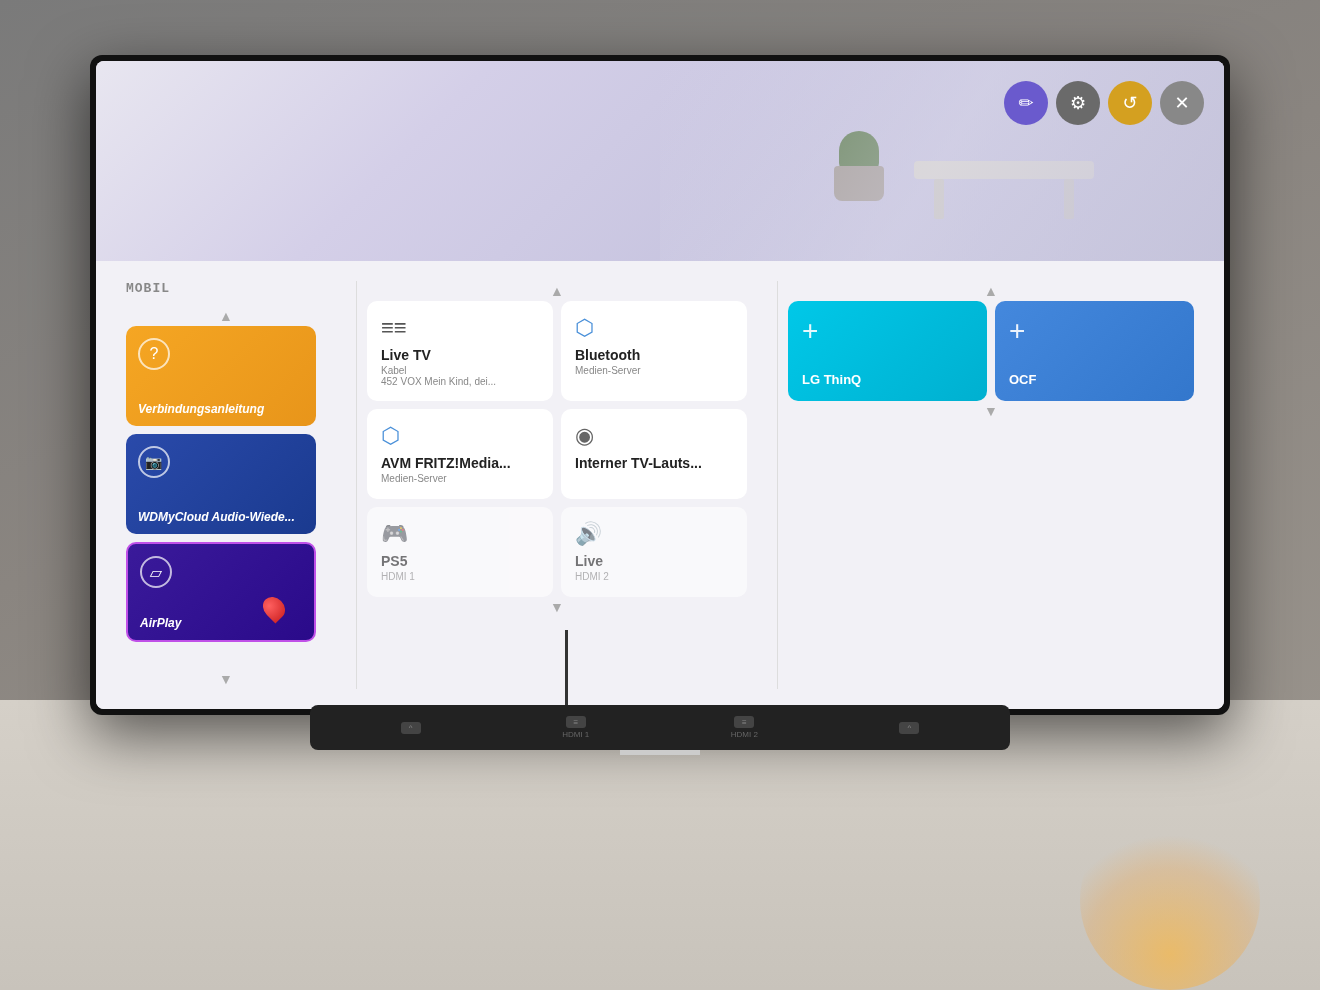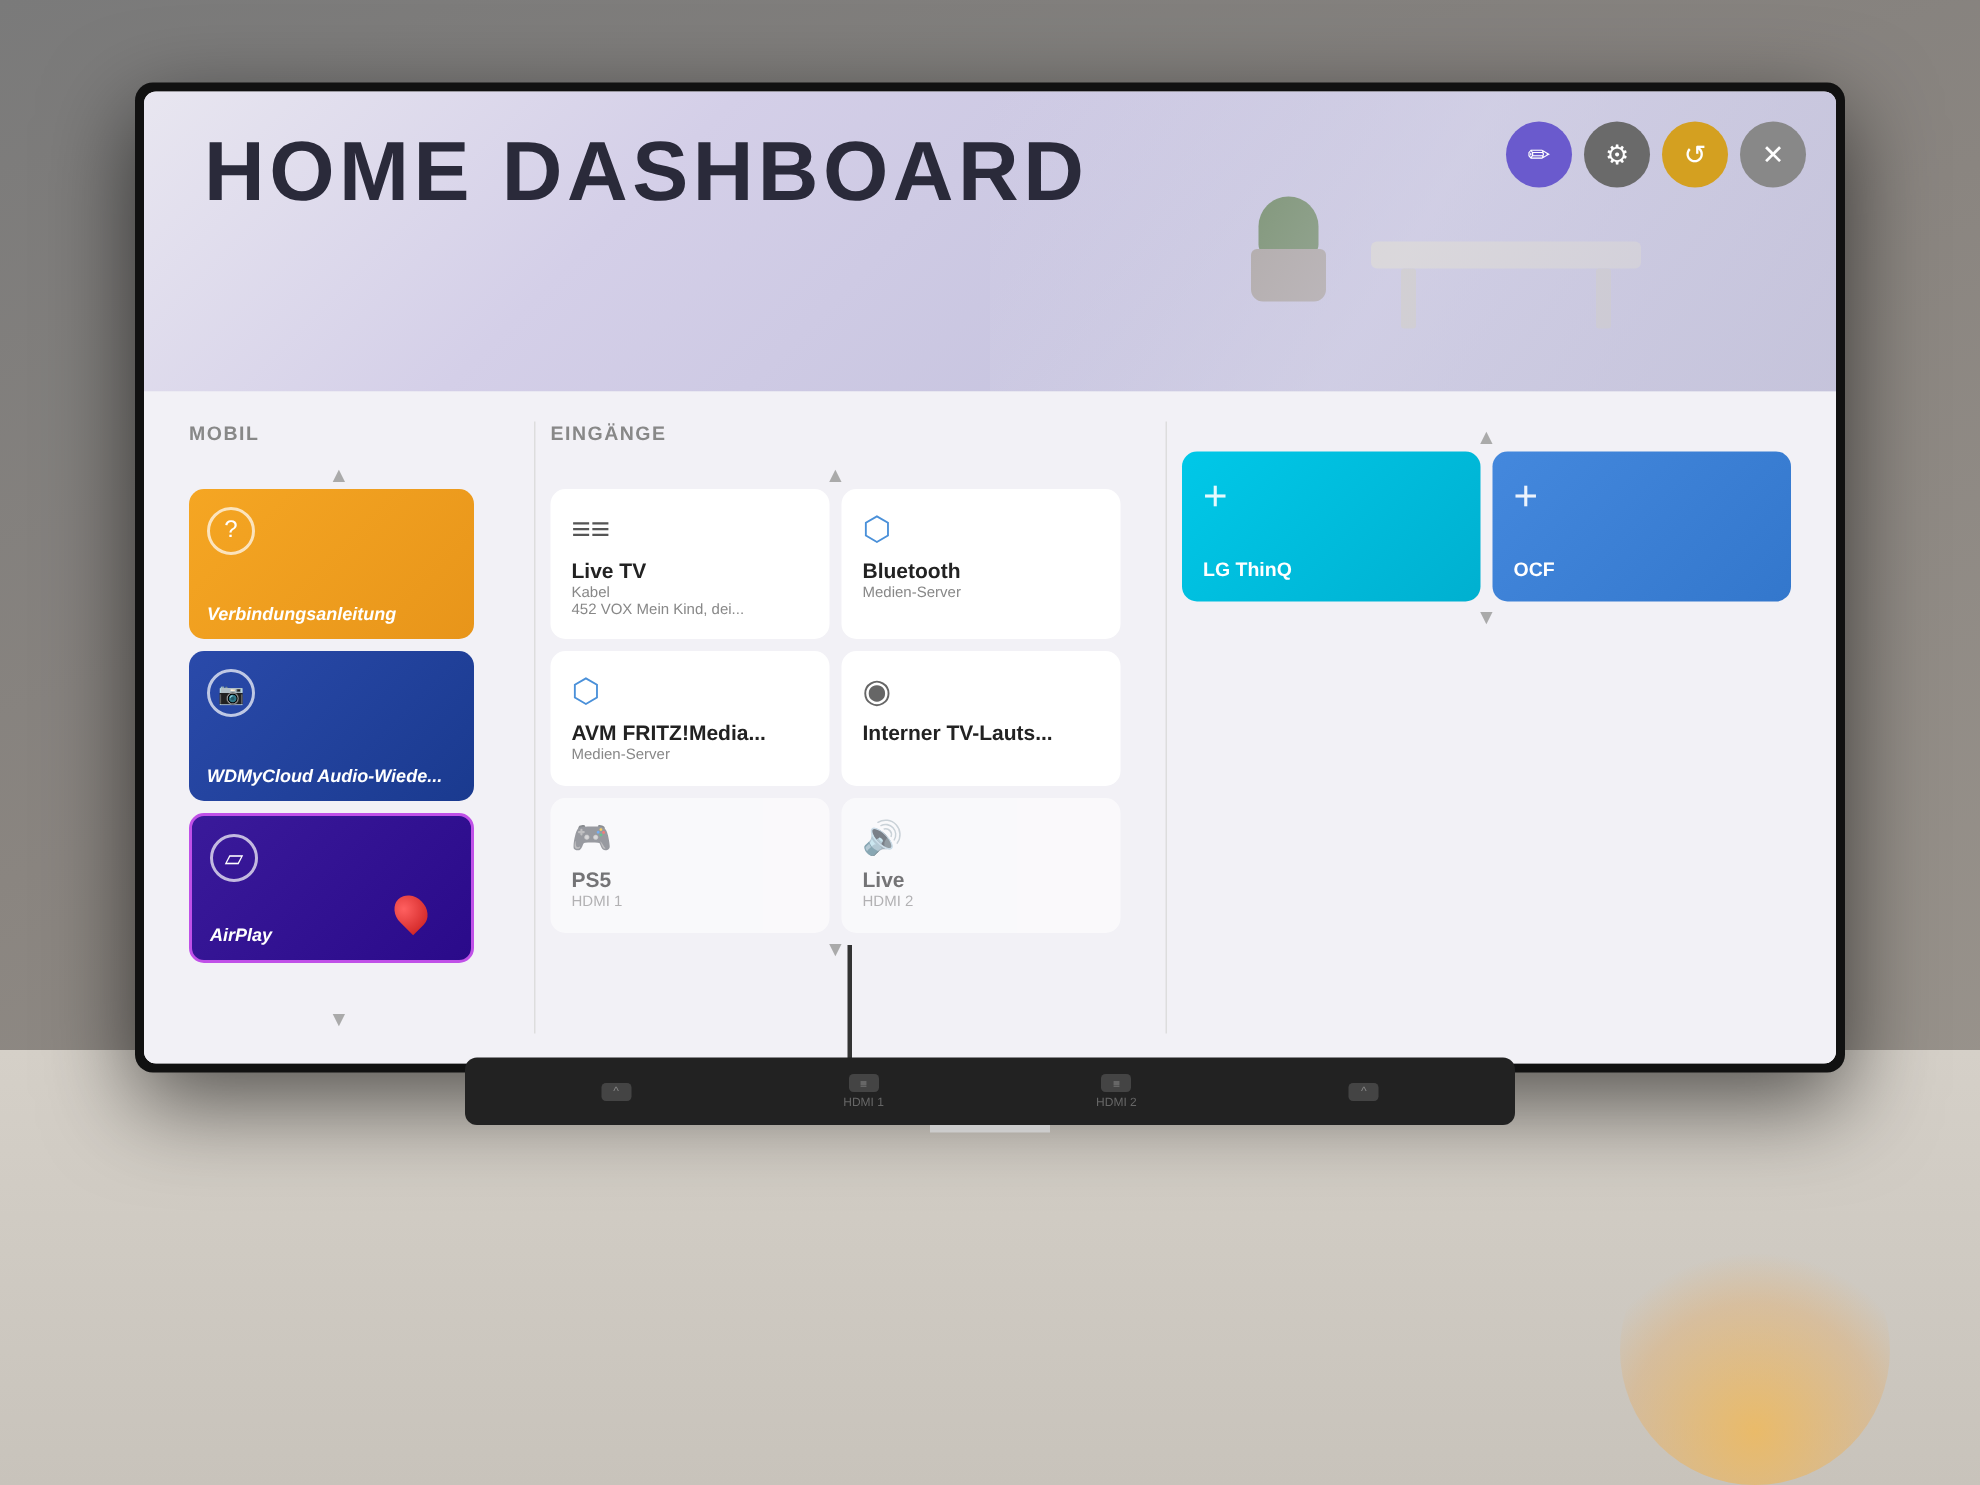--- a/index.html
+++ b/index.html
@@ -174,20 +174,21 @@
       flex-direction: column;
     }
 
     .section-label {
       font-size: 13px;
       font-weight: 700;
       color: #888;
       letter-spacing: 1px;
       text-transform: uppercase;
       margin-bottom: 10px;
+      font-family: Liberation Mono, monospace;
     }
 
     .section-items {
       display: flex;
       flex-direction: column;
       gap: 8px;
       flex: 1;
       position: relative;
     }
 
@@ -444,21 +445,20 @@
             <div class="room-table-leg"></div>
           </div>
         </div>
         <div class="room-pot">
           <div class="room-pot-plant"></div>
           <div class="room-pot-body"></div>
         </div>
       </div>
     </div>
 
-    <div class="page-title">HOME DASHBOARD</div>
 
     <div class="top-buttons">
       <button class="top-btn edit">✏</button>
       <button class="top-btn settings">⚙</button>
       <button class="top-btn refresh">↺</button>
       <button class="top-btn close">✕</button>
     </div>
 
     <div class="main-content">
 
@@ -483,21 +483,20 @@
             <div class="airplay-cursor"></div>
           </div>
 
         </div>
         <div class="scroll-arrow">▼</div>
       </div>
 
       <div class="divider-v"></div>
 
       <div class="section eingang-section">
-        <div class="section-label">EINGÄNGE</div>
         <div class="scroll-arrow">▲</div>
         <div class="eingang-grid">
 
           <div class="eingang-card">
             <div class="eingang-card-icon">≡≡</div>
             <div class="eingang-card-title">Live TV</div>
             <div class="eingang-card-sub">Kabel</div>
             <div class="eingang-card-sub">452 VOX Mein Kind, dei...</div>
           </div>
 

